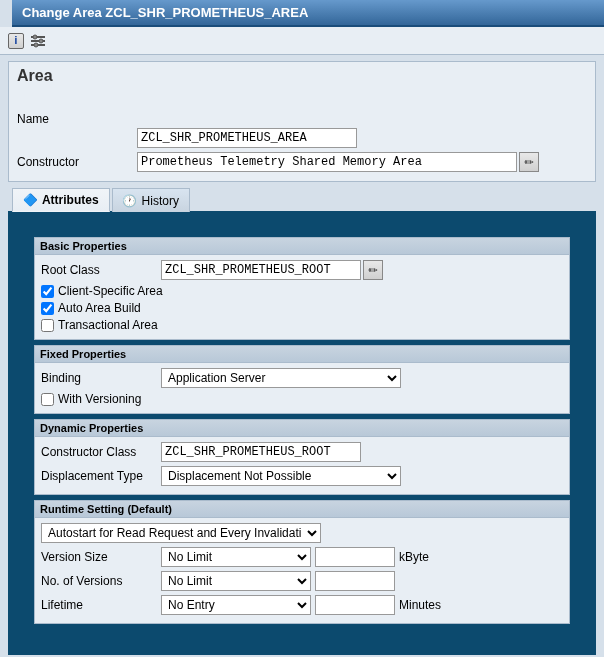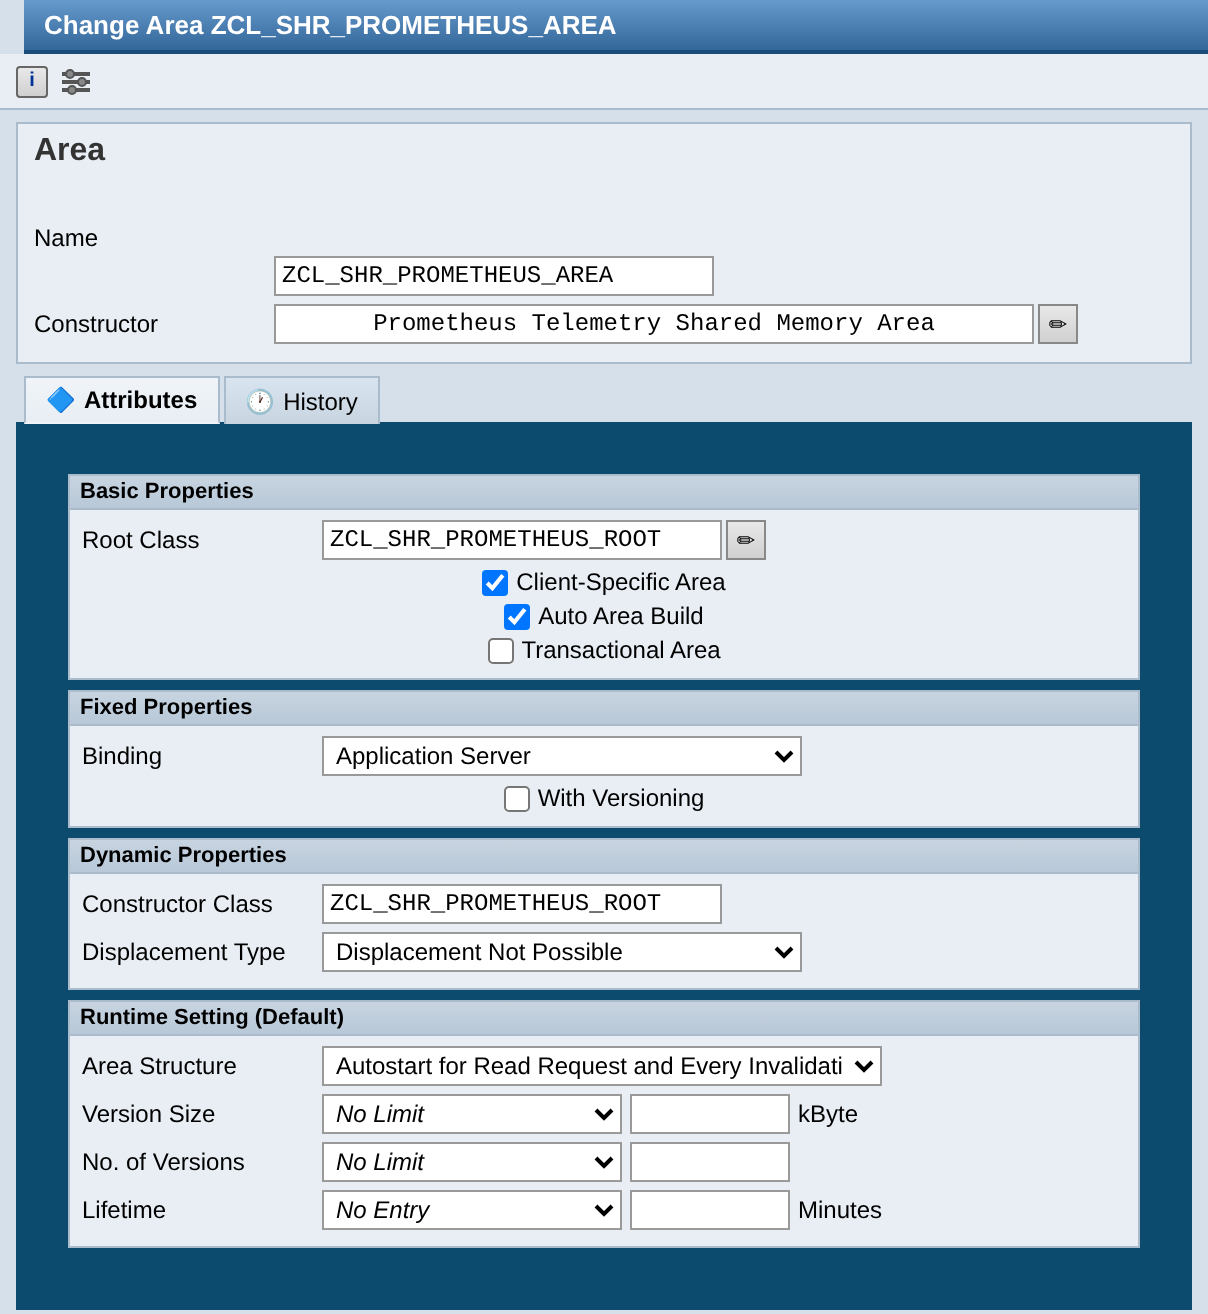--- a/index.html
+++ b/index.html
@@ -73,21 +73,20 @@
     }
 
     .form-input-wide {
       width: 220px;
       margin-top: 38px;
     }
 
     .form-input-description {
       width: 380px;
       font-family: 'Courier New', monospace;
-      text-align: center;
     }
 
     
     .edit-btn {
       width: 20px;
       height: 20px;
       border: 1px solid #888;
       background: linear-gradient(to bottom, #e8e8e8, #d0d0d0);
       cursor: pointer;
       display: flex;
@@ -137,21 +136,20 @@
       background: #0c4a6e;
       padding: 22px;
       margin-top: -1px;
     }
 
     
     .checkbox-row {
       display: flex;
       align-items: center;
       margin-bottom: 3px;
-      justify-content: center;
     }
 
     .checkbox-row input[type="checkbox"] {
       margin-right: 4px;
     }
 
     
     select {
       border: 1px solid #999;
       background: white;
@@ -160,21 +158,20 @@
       font-family: Arial, sans-serif;
       height: 20px;
     }
 
     .select-wide {
       width: 240px;
     }
 
     .select-medium {
       width: 150px;
-      font-style: italic;
     }
 
     
     .area-section {
       border: 1px solid #aabbcc;
       background: #e8eef4;
       margin-bottom: 6px;
       padding: 5px 8px;
     }
 
@@ -340,21 +337,20 @@
           <option>LRU</option>
           <option>FIFO</option>
         </select>
       </div>
     </div>
 
     <div class="inner-section">
       <div class="inner-section-title">Runtime Setting (Default)</div>
 
       <div class="form-row">
-        <span class="form-label">Area Structure</span>
         <select style="width:280px;">
           <option>Autostart for Read Request and Every Invalidation</option>
           <option>No Autostart</option>
         </select>
       </div>
 
       <div class="form-row">
         <span class="form-label">Version Size</span>
         <select class="select-medium">
           <option>No Limit</option>

